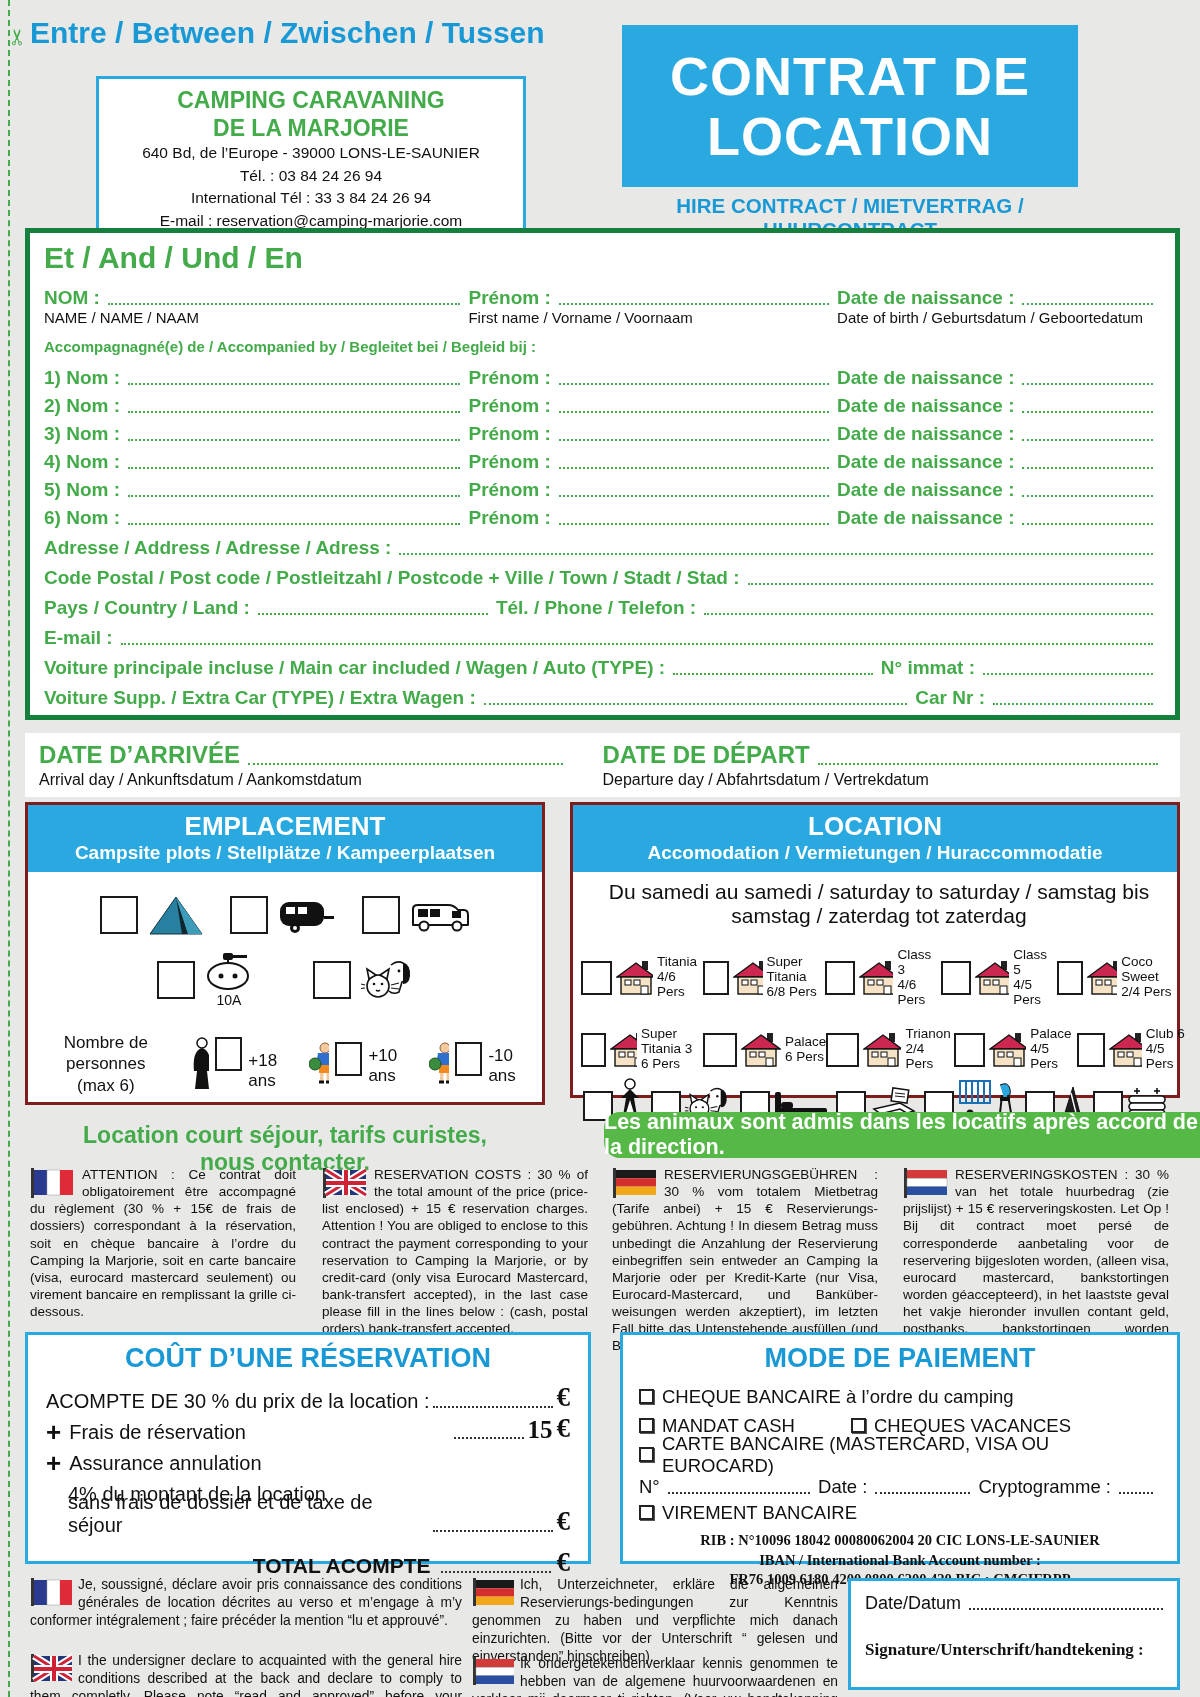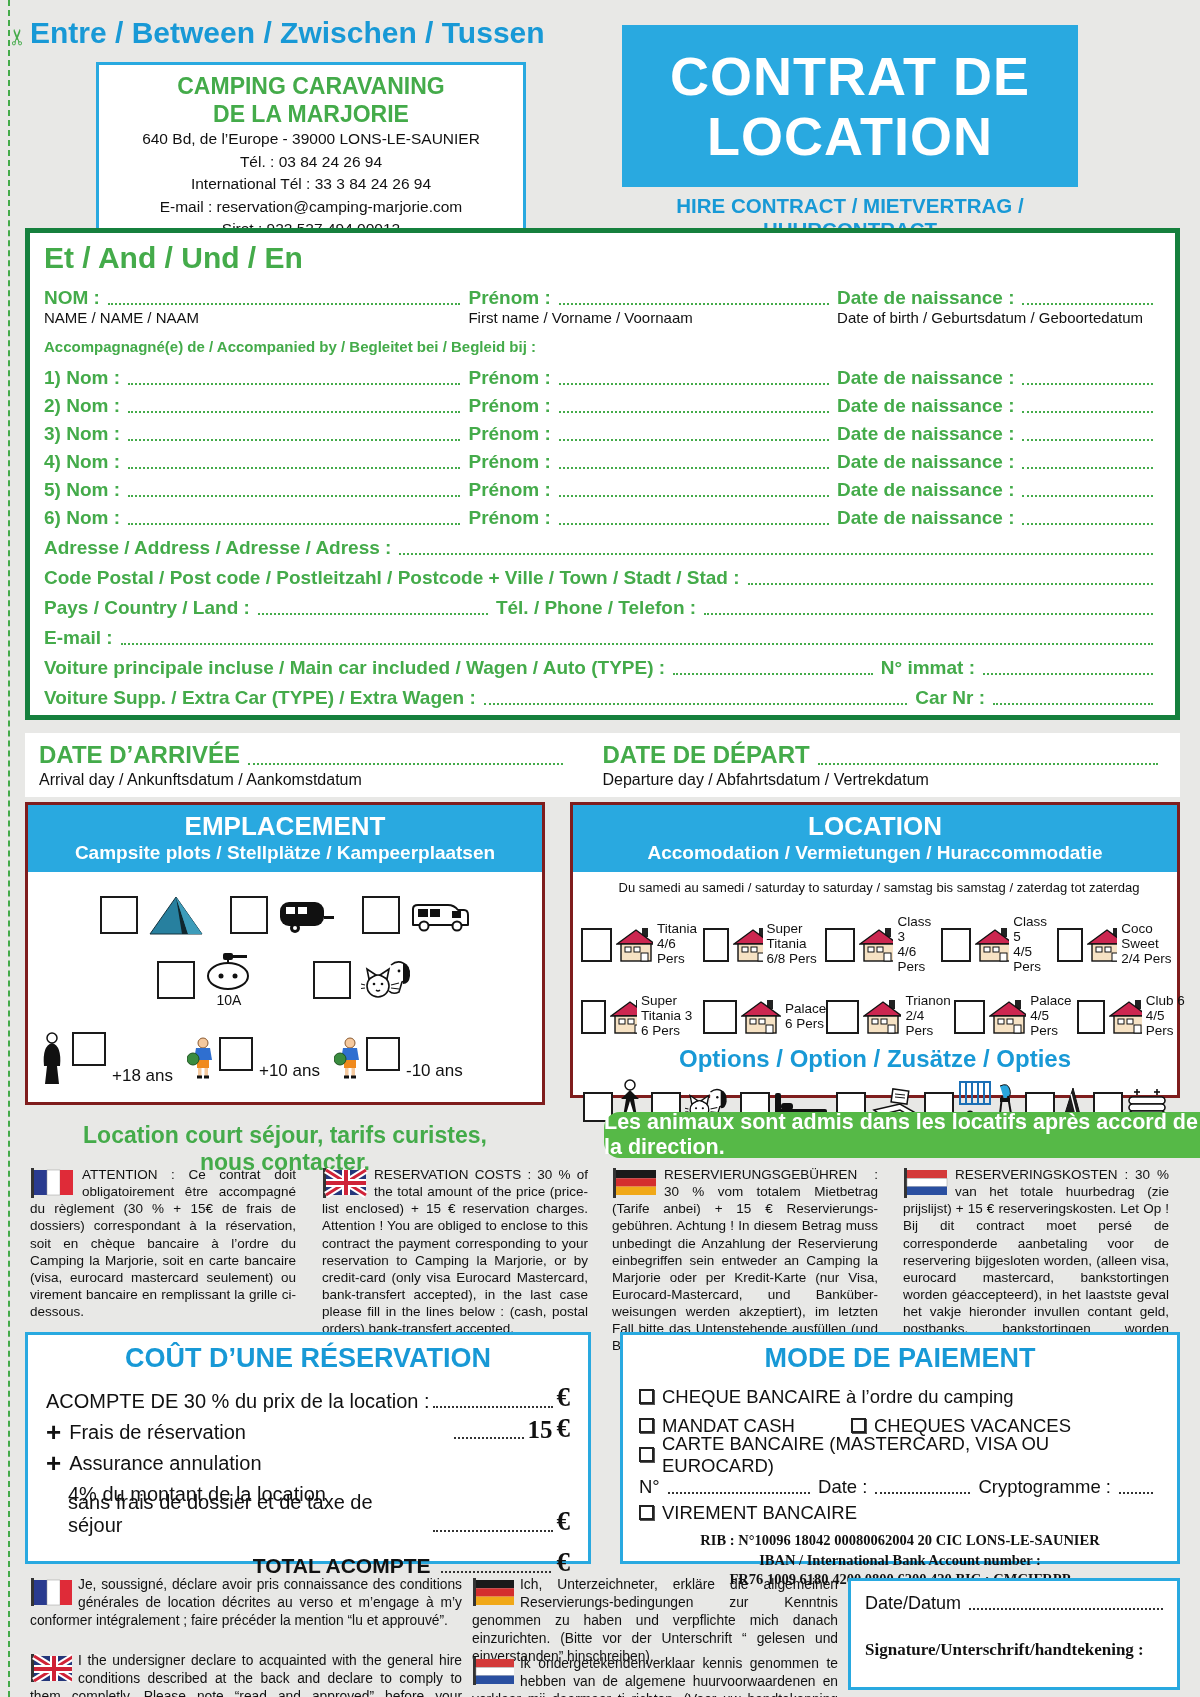--- a/index.html
+++ b/index.html
@@ -5,21 +5,21 @@
   html,body{margin:0;padding:0;}
   body{width:1200px;height:1697px;background:#e8e8e6;position:relative;
        font-family:"Liberation Sans",sans-serif;color:#1a1a1a;overflow:hidden;}
   .abs{position:absolute;}
   
   .cutline{position:absolute;left:8px;top:0;height:1697px;border-left:2px dashed #44ab4a;}
   .scissors{position:absolute;left:-1px;top:26px;font-size:22px;color:#44ab4a;
             transform:rotate(-90deg);line-height:1;}
   
   .hdr-left{left:30px;top:16px;font-size:30px;font-weight:bold;color:#1899d6;}
-  .campbox{left:96px;top:62px;width:412px;border:3px solid #29a9e0;background:#fff;
+  .campbox{left:96px;top:76px;width:412px;border:3px solid #29a9e0;background:#fff;
            text-align:center;padding:8px 6px 10px;}
   .campbox .n1{font-size:23px;font-weight:bold;color:#44ab4a;line-height:1.2;}
   .campbox .ad{font-size:15.5px;line-height:1.45;color:#111;}
   .titlebox{left:622px;top:25px;width:456px;height:162px;background:#29a9e0;
             display:flex;flex-direction:column;justify-content:center;align-items:center;}
   .titlebox .t{color:#fff;font-size:54px;font-weight:bold;letter-spacing:1px;line-height:1.12;}
   .subtitle{left:622px;top:194px;width:456px;text-align:center;font-size:20.5px;
             font-weight:bold;color:#1899d6;}
   
   .idbox{left:25px;top:228px;width:1155px;height:492px;border:5px solid #15803d;background:#fff;
@@ -49,21 +49,21 @@
   .cb{border:2px solid #1a1a1a;background:#fff;display:inline-block;box-sizing:border-box;}
   .cb.big{width:38px;height:38px;}
   .cb.med{width:34px;height:34px;}
   .cb.sm{width:30px;height:30px;}
   .iconrow{display:flex;justify-content:center;align-items:center;gap:26px;margin-top:22px;}
   .icongrp{display:flex;align-items:center;gap:10px;}
   .elec{display:flex;flex-direction:column;align-items:center;font-size:14px;color:#111;}
   .persons{display:flex;align-items:center;gap:14px;margin-top:24px;padding:0 10px;}
   .persons .plabel{font-size:17px;color:#111;text-align:center;line-height:1.25;width:170px;}
   .agegrp{display:flex;align-items:flex-end;gap:6px;font-size:17px;color:#111;}
-  .locnote{font-size:13px;color:#111;text-align:center;margin-top:8px;padding-left:8px;}
+  .locnote{font-size:21px;color:#111;text-align:center;margin-top:8px;padding-left:8px;}
   .accrow{display:flex;justify-content:space-between;align-items:center;padding:0 8px;margin-top:20px;}
   .accitem{display:flex;align-items:center;gap:4px;}
   .accitem .nm{font-size:13.5px;color:#111;line-height:1.1;}
   .optionstitle{text-align:center;font-size:24px;font-weight:bold;color:#1899d6;margin-top:6px;}
   .optrow{display:flex;justify-content:space-between;align-items:center;padding:0 10px;margin-top:6px;}
   .optitem{display:flex;align-items:center;gap:4px;}
   
   .shortstay{left:60px;top:1122px;width:450px;text-align:center;font-size:23px;
              font-weight:bold;color:#44ab4a;}
   .banner{left:604px;top:1112px;width:610px;height:46px;background:#56b947;border-radius:16px;
@@ -461,20 +461,24 @@
       </span>
       </div>
     <div class="icongrp">
         <span class="cb big"></span>
       <svg width="52" height="42">
           <use href="#i-pets"></use>
         </svg>
       </div>
   </div>
   <div class="persons">
+    <div class="plabel">
+      <div>Nombre de personnes</div>
+      <div>(max 6)</div>
+    </div>
     <div class="agegrp">
       <svg width="28" height="54">
           <use href="#i-adult"></use>
         </svg>
       <span class="cb med" style="align-self:flex-start;"></span>
       <span>+18 ans</span>
     </div>
     <div class="agegrp">
       <svg width="26" height="44">
           <use href="#i-child"></use>
@@ -568,21 +572,20 @@
       </div>
     <div class="accitem">
         <span class="cb med"></span>
       <svg width="40" height="36">
           <use href="#i-house"></use>
         </svg>
       <span class="nm"><span>Club 6</span><br><span>4/5 Pers</span></span>
       </div>
   </div>
 
-  <div class="optionstitle">Options / Option / Zusätze / Opties</div>
 
   <div class="optrow">
     <div class="optitem">
         <span class="cb sm"></span>
       <svg width="26" height="56">
           <use href="#i-maid"></use>
         </svg>
       </div>
     <div class="optitem">
         <span class="cb sm"></span>

